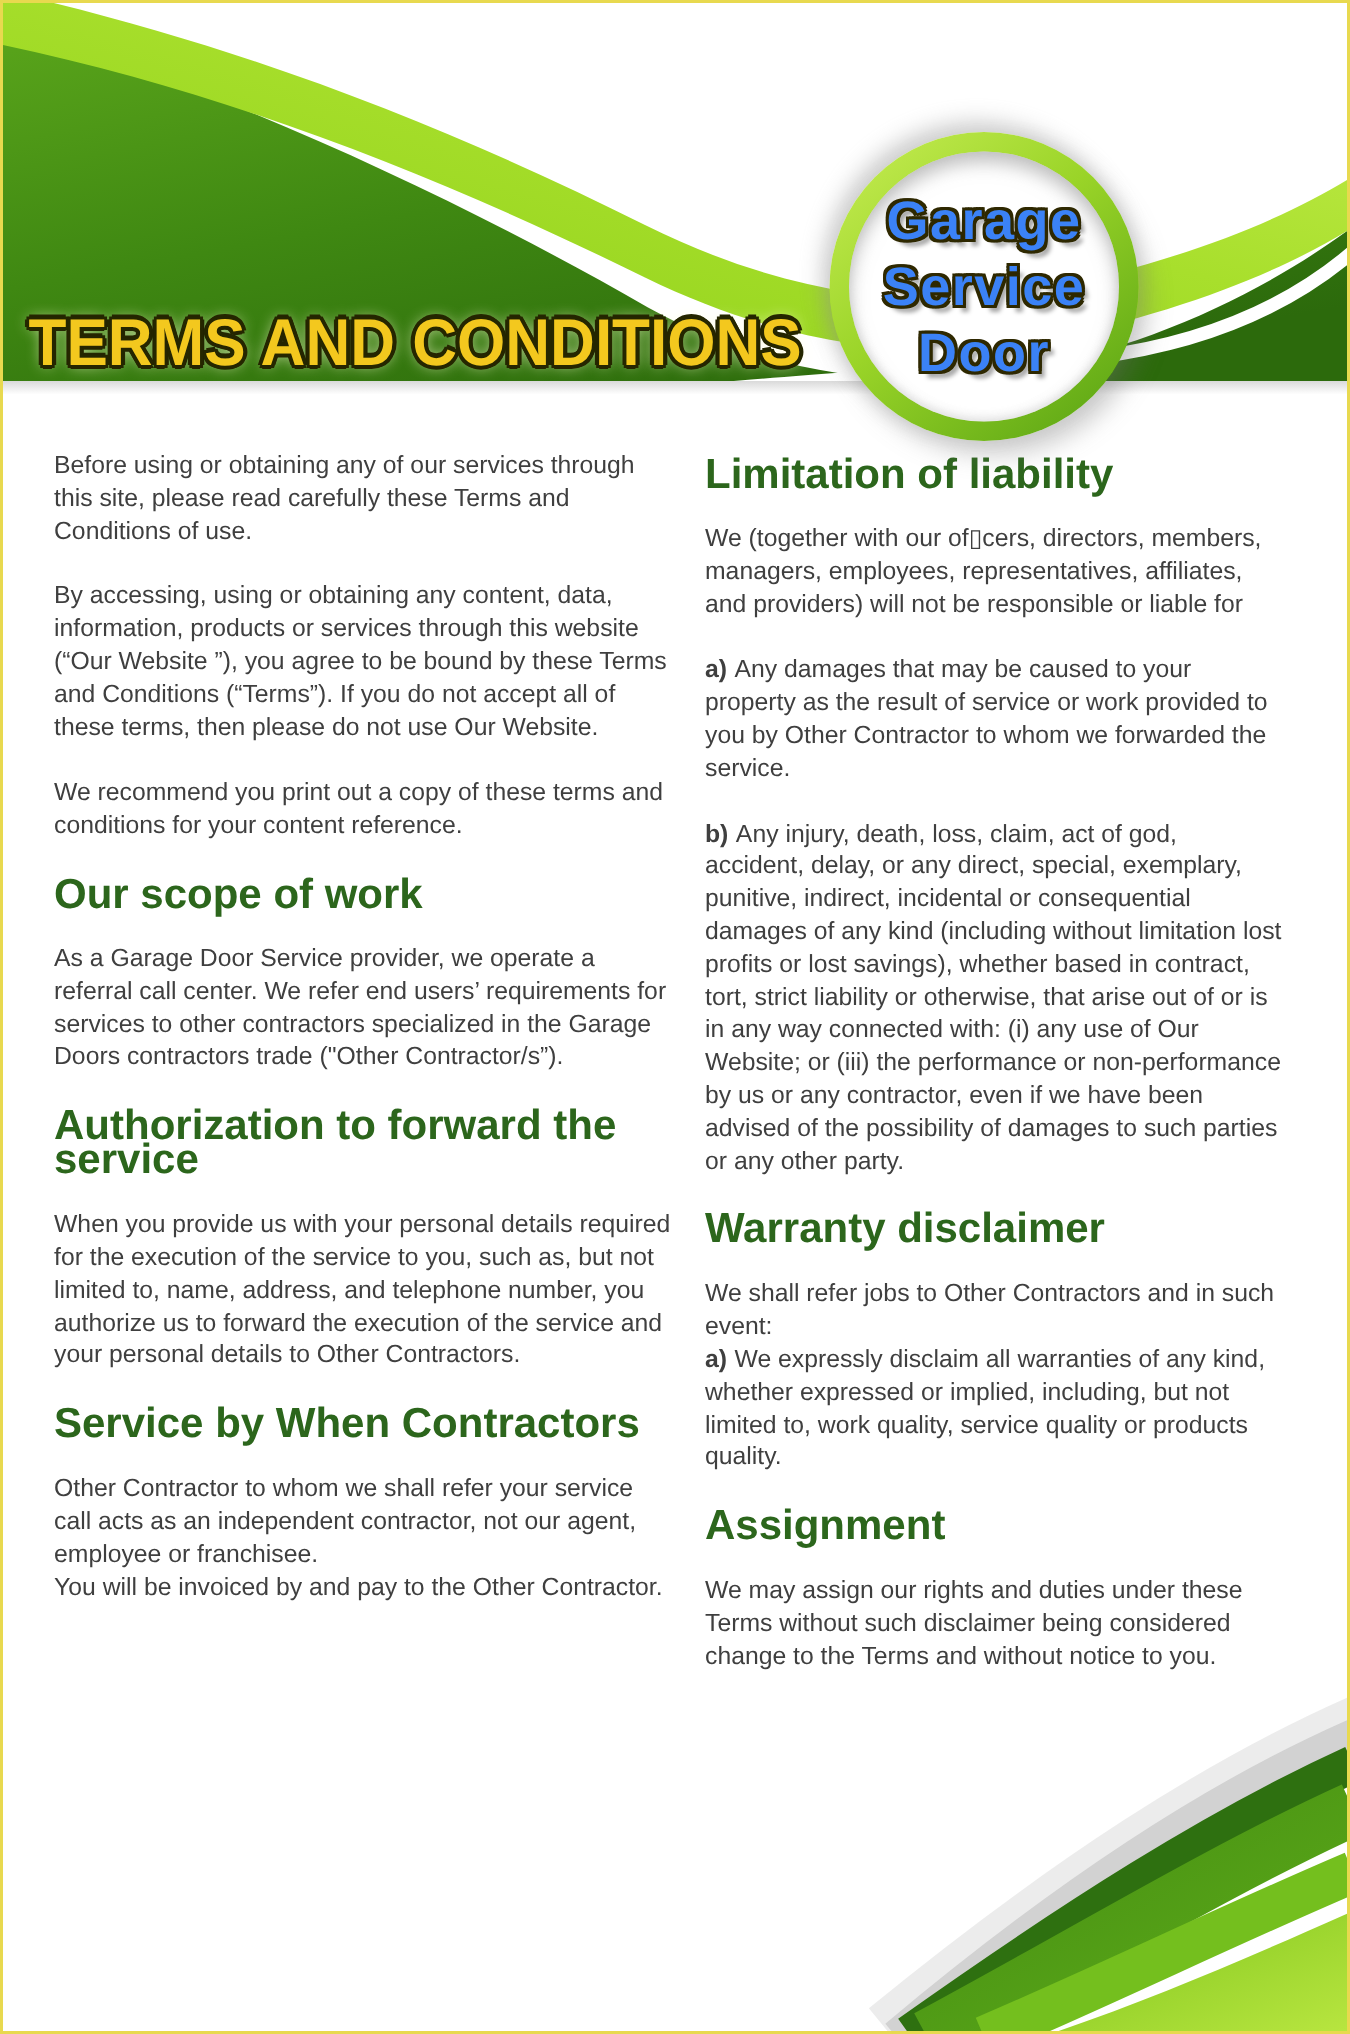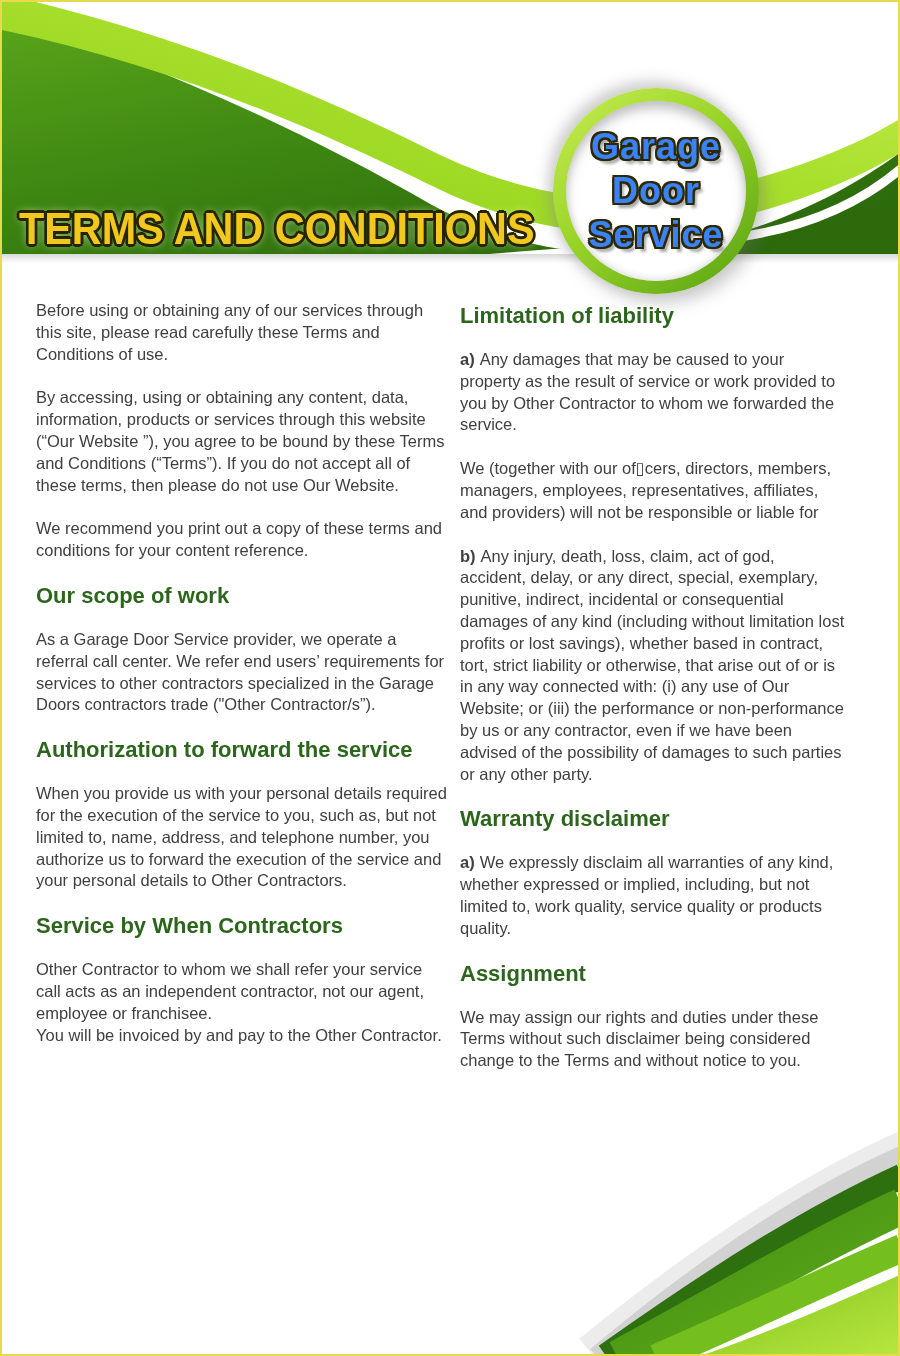--- a/index.html
+++ b/index.html
@@ -55,26 +55,26 @@
   }
   
   .corner-art{position:absolute;right:0;bottom:0;z-index:0;display:block;}
   
   .content{
     position:relative;z-index:2;
     margin-top:252px;
     padding:46px 45px 0 34px;
     display:grid;
     grid-template-columns:412px 385px;
-    column-gap:12px;
+    column-gap:22px;
     font-size:16.5px;line-height:21.8px;color:#3f3f3f;
   }
   .content p{margin:0 0 22px 0;}
   .content h2{
-    font-size:22px;line-height:23px;color:#2c661c;font-weight:bold;
+    font-size:28px;line-height:23px;color:#2c661c;font-weight:bold;
     margin:4px 0 22px 0;
   }
   .blab{font-weight:bold;margin-right:5px;}
 </style>
 </head>
 <body>
 
 <div class="page">
 
   <svg class="header-art" width="896" height="252" viewBox="0 0 896 252" preserveAspectRatio="none" aria-hidden="true">
@@ -95,22 +95,22 @@
     <path fill="url(#gLime)" d="M0,-8 C160,28 300,84 428,148 C522,195 612,206 692,191 C780,174 850,146 896,118 L896,152 C850,180 780,208 692,225 C612,240 522,229 428,183 C300,120 160,62 0,28 Z"></path>
   </svg>
   <div class="header-shadow"></div>
 
   <div class="banner-title">TERMS AND CONDITIONS</div>
 
   <div class="badge">
     <div class="badge-inner">
       <div class="badge-text">
         <div>Garage</div>
+        <div>Service</div>
         <div>Door</div>
-        <div>Service</div>
       </div>
     </div>
   </div>
 
   <svg class="corner-art" width="420" height="230" viewBox="0 0 420 230" aria-hidden="true">
     <defs>
       <linearGradient id="gCorner" x1="0" y1="0" x2="1" y2="1">
         <stop offset="0" stop-color="#7ec41c"></stop>
           <stop offset="1" stop-color="#b9e640"></stop>
       </linearGradient>
@@ -143,31 +143,32 @@
       <h2>Service by When Contractors</h2>
       <p class="tight">
         </p>
         <div>Other Contractor to whom we shall refer your service call acts as an independent contractor, not our agent, employee or franchisee.</div>
         <div>You will be invoiced by and pay to the Other Contractor.</div>
       <p></p>
     </div>
 
     <div class="col">
       <h2>Limitation of liability</h2>
+      <p>We (together with our of▯cers, directors, members, managers, employees, representatives, affiliates, and providers) will not be responsible or liable for</p>
       <p>
         <span class="blab">a)</span><span>Any damages that may be caused to your property as the result of service or work provided to you by Other Contractor to whom we forwarded the service.</span>
       </p>
-      <p>We (together with our of▯cers, directors, members, managers, employees, representatives, affiliates, and providers) will not be responsible or liable for</p>
       <p>
         <span class="blab">b)</span><span>Any injury, death, loss, claim, act of god, accident, delay, or any direct, special, exemplary, punitive, indirect, incidental or consequential damages of any kind (including without limitation lost profits or lost savings), whether based in contract, tort, strict liability or otherwise, that arise out of or is in any way connected with: (i) any use of Our Website; or (iii) the performance or non-performance by us or any contractor, even if we have been advised of the possibility of damages to such parties or any other party.</span>
       </p>
 
       <h2>Warranty disclaimer</h2>
       <p class="tight">
         </p>
+        <div>We shall refer jobs to Other Contractors and in such event:</div>
         <div><span class="blab">a)</span><span>We expressly disclaim all warranties of any kind, whether expressed or implied, including, but not limited to, work quality, service quality or products quality.</span></div>
       <p></p>
 
       <h2>Assignment</h2>
       <p>We may assign our rights and duties under these Terms without such disclaimer being considered change to the Terms and without notice to you.</p>
     </div>
 
   </div>
 </div>
 

